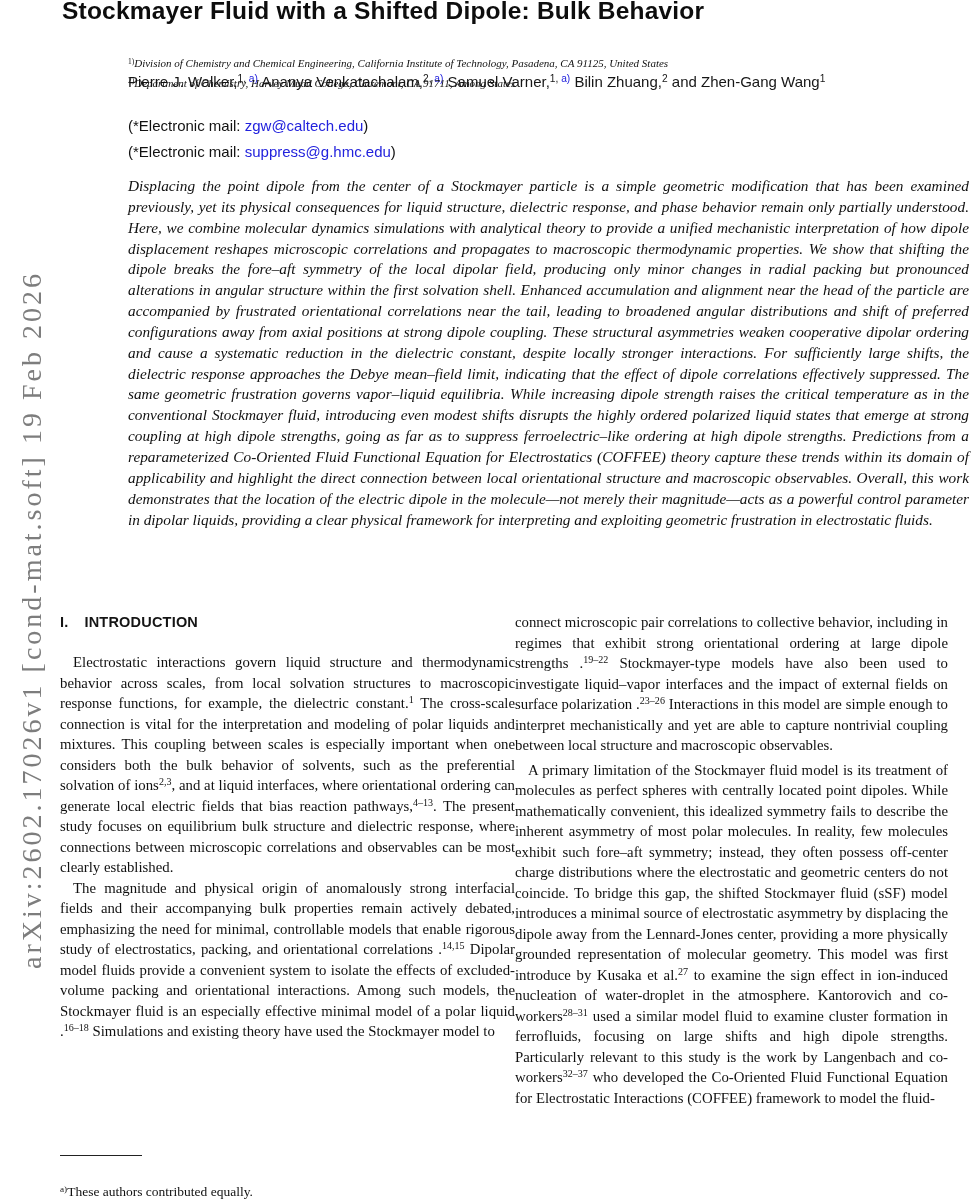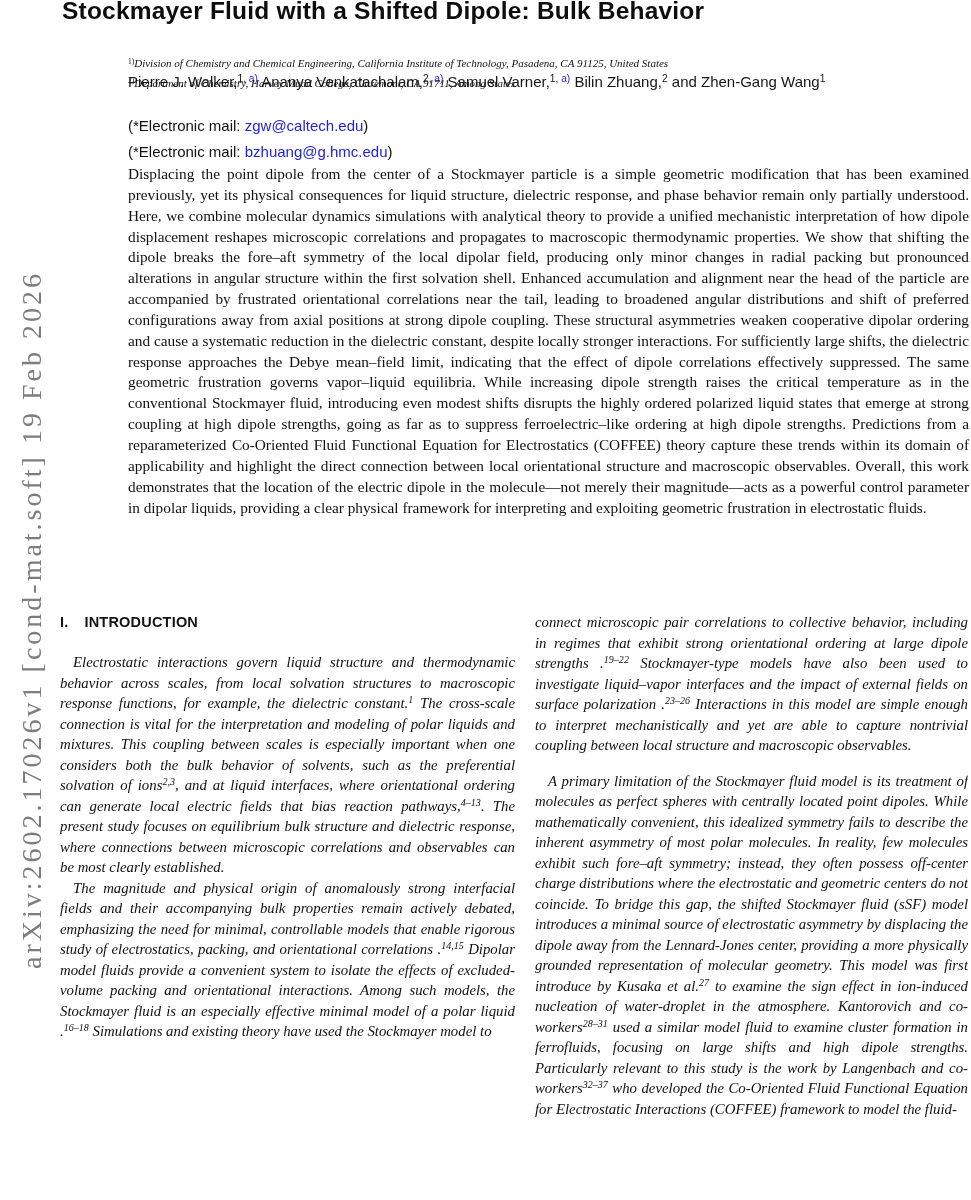--- a/index.html
+++ b/index.html
@@ -50,47 +50,47 @@
   }
   .affil .aff-marker{font-style:normal;}
   .emails{position:absolute;left:128px;top:118px;}
   .email-line{
     font-family:Liberation Sans, sans-serif;
     font-size:15px;line-height:16px;margin-bottom:10px;
   }
   .email-line a{color:var(--link-blue);text-decoration:none;cursor:pointer;}
   
   .abstract{
-    position:absolute;left:128px;top:164px;width:841px;
+    position:absolute;left:128px;top:176px;width:841px;
     font-family:"Liberation Serif",serif;
     font-size:15.3px;line-height:20.85px;
-    text-align:justify;color:#101010;
+    text-align:justify;color:#101010;font-style:italic;
   }
   
   .columns{
     position:absolute;left:60px;top:612px;
     width:908px;height:588px;
-    display:flex;gap:20px;
+    display:flex;
   }
   .col{position:relative;overflow:hidden;}
   .col-left{width:455px;}
   .col-right{width:433px;}
   .section-heading{
     font-family:"Liberation Sans",sans-serif;
     font-weight:bold;font-size:14.5px;letter-spacing:0.2px;
     margin:2px 0 22px 0;color:#141414;
   }
   .section-heading .sec-num{display:inline-block;margin-right:16px;}
   .para{
     font-family:"Liberation Serif",serif;
     font-size:14.8px;line-height:20.5px;
-    text-align:justify;color:#101010;font-style:italic;
+    text-align:justify;color:#101010;
   }
   .indent{text-indent:13px;}
-  .para-gap{margin-top:15px;}
+  .para-gap{margin-top:4px;}
   sup{
     font-size:68%;
     line-height:0;
     position:relative;top:-0.45em;
     vertical-align:baseline;
   }
   .blue{color:var(--link-blue);}
   
   .footnote{
     position:absolute;left:0;right:0;bottom:0;
@@ -116,34 +116,38 @@
 
   <div class="authors"><span>Pierre J. Walker,</span><sup>1, </sup><sup class="blue">a)</sup><span> Ananya Venkatachalam,</span><sup>2, </sup><sup class="blue">a)</sup><span> Samuel Varner,</span><sup>1, </sup><sup class="blue">a)</sup><span> Bilin Zhuang,</span><sup>2</sup><span> and Zhen-Gang Wang</span><sup>1</sup></div>
 
   <div class="affiliations">
     <div class="affil"><sup class="aff-marker">1)</sup><span>Division of Chemistry and Chemical Engineering, California Institute of Technology, Pasadena, CA 91125, United States</span></div>
     <div class="affil"><sup class="aff-marker">2)</sup><span>Department of Chemistry, Harvey Mudd College, Claremont, CA 91711, Among States</span></div>
   </div>
 
   <div class="emails">
     <div class="email-line"><span>(*Electronic mail: </span><a>zgw@caltech.edu</a><span>)</span></div>
-    <div class="email-line"><span>(*Electronic mail: </span><a>bzhuang@g.hmc.edu</a><span>)</span></div>
+    <div class="email-line"><span>(*Electronic mail: </span><a>suppress@g.hmc.edu</a><span>)</span></div>
   </div>
 
   <div class="abstract">Displacing the point dipole from the center of a Stockmayer particle is a simple geometric modification that has been examined previously, yet its physical consequences for liquid structure, dielectric response, and phase behavior remain only partially understood. Here, we combine molecular dynamics simulations with analytical theory to provide a unified mechanistic interpretation of how dipole displacement reshapes microscopic correlations and propagates to macroscopic thermodynamic properties. We show that shifting the dipole breaks the fore–aft symmetry of the local dipolar field, producing only minor changes in radial packing but pronounced alterations in angular structure within the first solvation shell. Enhanced accumulation and alignment near the head of the particle are accompanied by frustrated orientational correlations near the tail, leading to broadened angular distributions and shift of preferred configurations away from axial positions at strong dipole coupling. These structural asymmetries weaken cooperative dipolar ordering and cause a systematic reduction in the dielectric constant, despite locally stronger interactions. For sufficiently large shifts, the dielectric response approaches the Debye mean–field limit, indicating that the effect of dipole correlations effectively suppressed. The same geometric frustration governs vapor–liquid equilibria. While increasing dipole strength raises the critical temperature as in the conventional Stockmayer fluid, introducing even modest shifts disrupts the highly ordered polarized liquid states that emerge at strong coupling at high dipole strengths, going as far as to suppress ferroelectric–like ordering at high dipole strengths. Predictions from a reparameterized Co-Oriented Fluid Functional Equation for Electrostatics (COFFEE) theory capture these trends within its domain of applicability and highlight the direct connection between local orientational structure and macroscopic observables. Overall, this work demonstrates that the location of the electric dipole in the molecule—not merely their magnitude—acts as a powerful control parameter in dipolar liquids, providing a clear physical framework for interpreting and exploiting geometric frustration in electrostatic fluids.</div>
 
   <div class="columns">
 
     <div class="col col-left">
       <div class="section-heading">
         <span class="sec-num">I.</span><span class="sec-title">INTRODUCTION</span>
       </div>
       <p class="para indent"><span>Electrostatic interactions govern liquid structure and thermodynamic behavior across scales, from local solvation structures to macroscopic response functions, for example, the dielectric constant.</span><sup>1</sup><span> The cross-scale connection is vital for the interpretation and modeling of polar liquids and mixtures. This coupling between scales is especially important when one considers both the bulk behavior of solvents, such as the preferential solvation of ions</span><sup>2,3</sup><span>, and at liquid interfaces, where orientational ordering can generate local electric fields that bias reaction pathways,</span><sup>4–13</sup><span>. The present study focuses on equilibrium bulk structure and dielectric response, where connections between microscopic correlations and observables can be most clearly established.</span></p>
       <p class="para indent"><span>The magnitude and physical origin of anomalously strong interfacial fields and their accompanying bulk properties remain actively debated, emphasizing the need for minimal, controllable models that enable rigorous study of electrostatics, packing, and orientational correlations .</span><sup>14,15</sup><span> Dipolar model fluids provide a convenient system to isolate the effects of excluded-volume packing and orientational interactions. Among such models, the Stockmayer fluid is an especially effective minimal model of a polar liquid .</span><sup>16–18</sup><span> Simulations and existing theory have used the Stockmayer model to</span></p>
 
+      <div class="footnote">
+        <div class="footnote-rule"></div>
+        <div class="footnote-text"><sup>a)</sup><span>These authors contributed equally.</span></div>
+      </div>
     </div>
 
     <div class="col col-right">
       <p class="para"><span>connect microscopic pair correlations to collective behavior, including in regimes that exhibit strong orientational ordering at large dipole strengths .</span><sup>19–22</sup><span> Stockmayer-type models have also been used to investigate liquid–vapor interfaces and the impact of external fields on surface polarization .</span><sup>23–26</sup><span> Interactions in this model are simple enough to interpret mechanistically and yet are able to capture nontrivial coupling between local structure and macroscopic observables.</span></p>
       <p class="para indent para-gap"><span>A primary limitation of the Stockmayer fluid model is its treatment of molecules as perfect spheres with centrally located point dipoles. While mathematically convenient, this idealized symmetry fails to describe the inherent asymmetry of most polar molecules. In reality, few molecules exhibit such fore–aft symmetry; instead, they often possess off-center charge distributions where the electrostatic and geometric centers do not coincide. To bridge this gap, the shifted Stockmayer fluid (sSF) model introduces a minimal source of electrostatic asymmetry by displacing the dipole away from the Lennard-Jones center, providing a more physically grounded representation of molecular geometry. This model was first introduce by Kusaka et al.</span><sup>27</sup><span> to examine the sign effect in ion-induced nucleation of water-droplet in the atmosphere. Kantorovich and co-workers</span><sup>28–31</sup><span> used a similar model fluid to examine cluster formation in ferrofluids, focusing on large shifts and high dipole strengths. Particularly relevant to this study is the work by Langenbach and co-workers</span><sup>32–37</sup><span> who developed the Co-Oriented Fluid Functional Equation for Electrostatic Interactions (COFFEE) framework to model the fluid-</span></p>
     </div>
 
   </div>
 </div>
 

